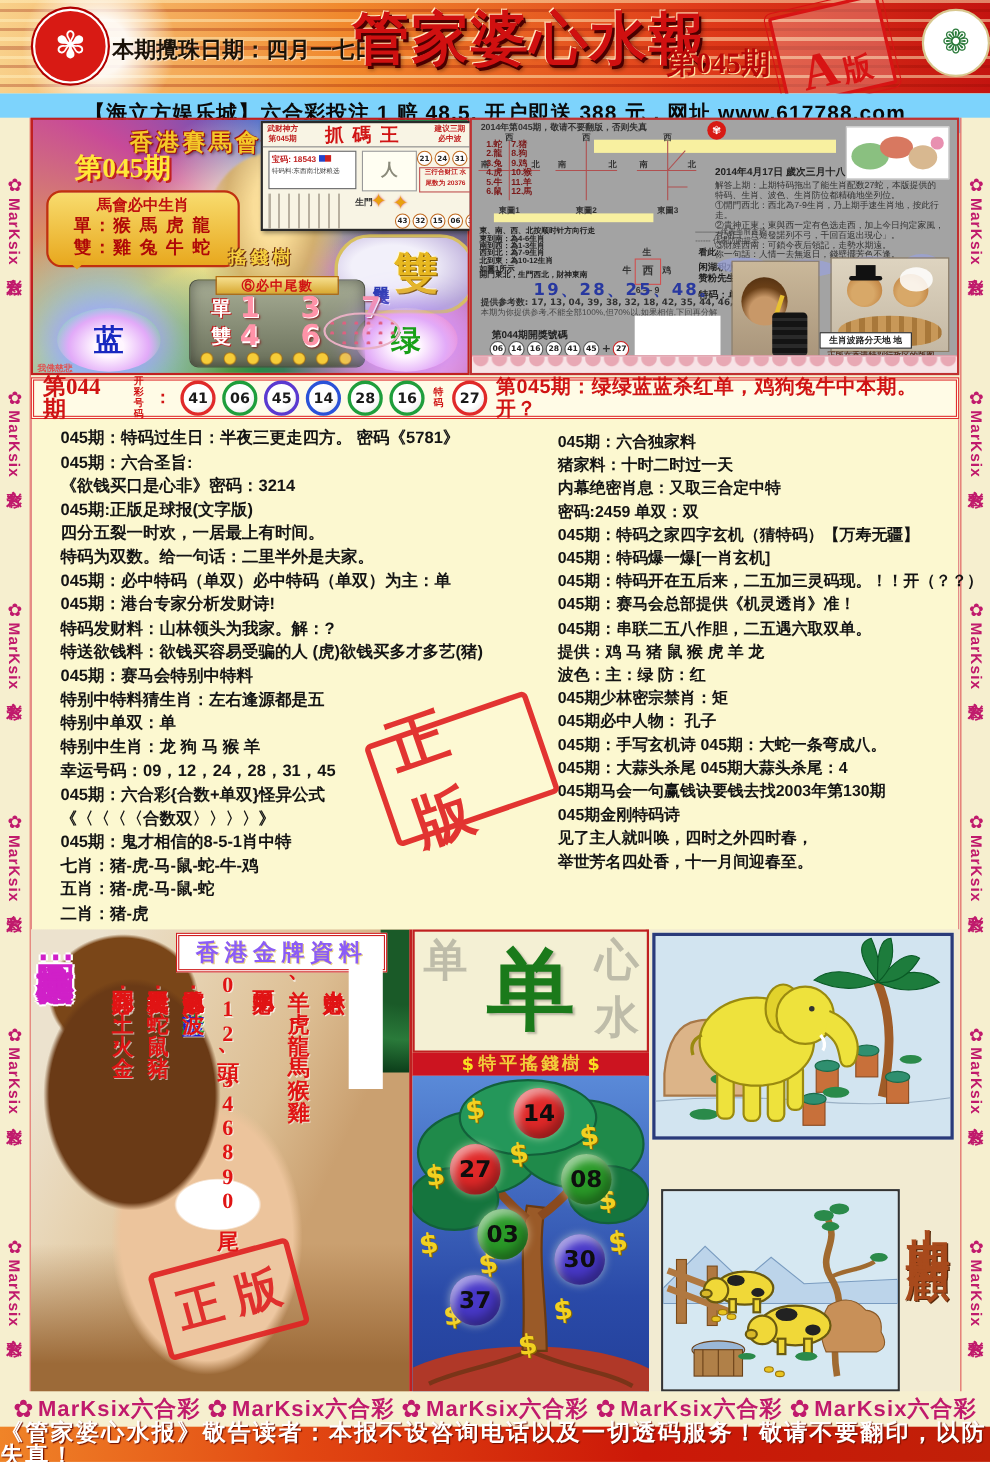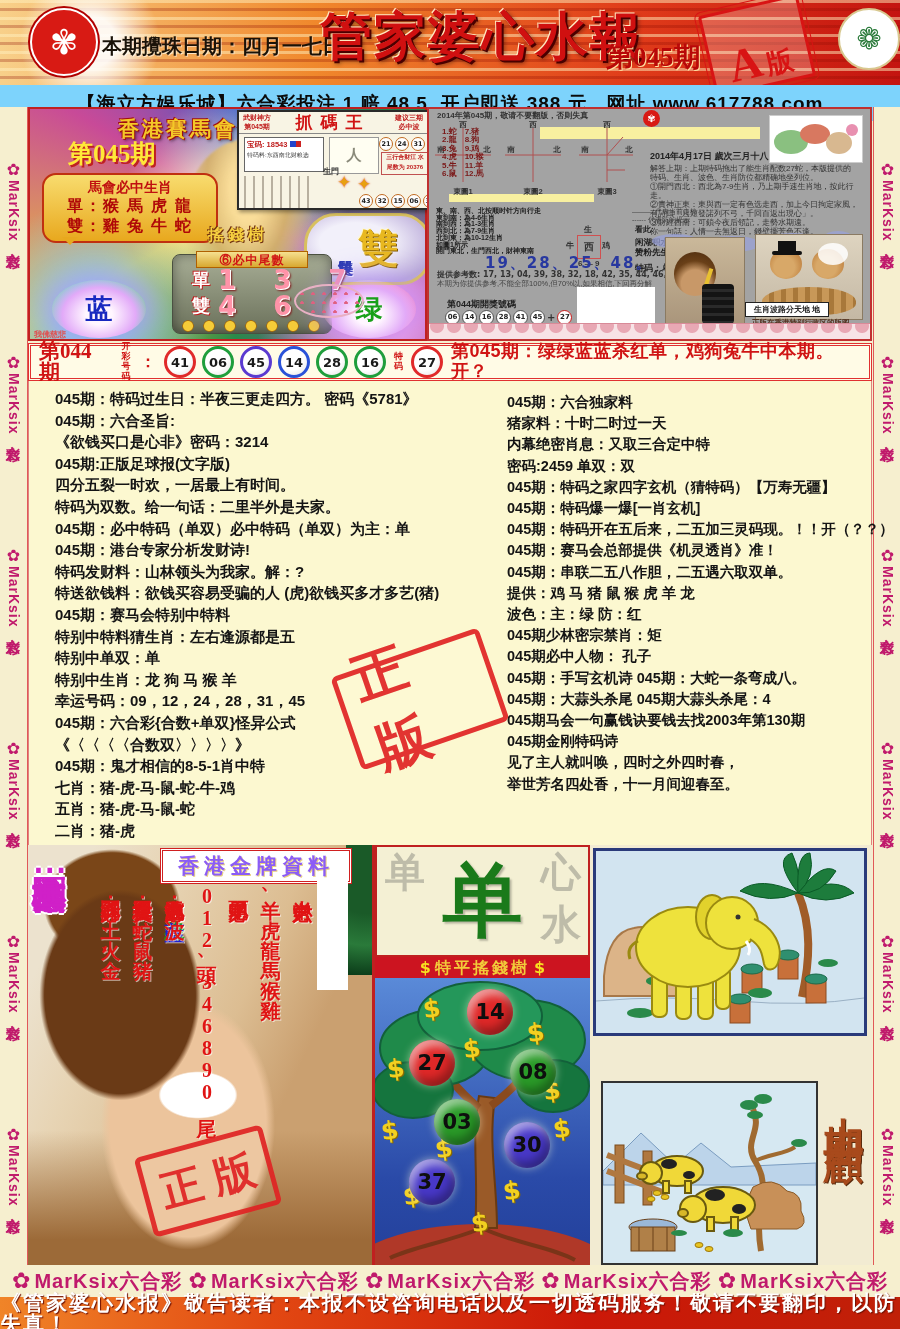--- a/index.html
+++ b/index.html
@@ -107,21 +107,21 @@
   .zmw .lbox .sub{color:#444;font-weight:normal;font-size:6px;}
   .zmw .figure{position:absolute;left:90px;top:25px;width:48px;height:35px;border:1px solid #999;background:#fffef2;
     display:flex;align-items:center;justify-content:center;font:bold 15px/1 "Liberation Serif",serif;color:#8a8a7a;}
   .zmw .zballs{position:absolute;display:flex;gap:2px;}
   .zb{width:12px;height:12px;border-radius:50%;border:1px solid #c06a20;background:radial-gradient(circle at 35% 30%,#fff 55%,#eee);
     display:flex;align-items:center;justify-content:center;font:bold 6.5px/1 "DejaVu Sans",sans-serif;color:#222;}
   .zmw .rbox{position:absolute;left:142px;top:40px;width:46px;height:21px;border:1px solid #c05050;
     font:bold 6px/1.6 "Liberation Sans",sans-serif;color:#c02020;text-align:center;}
   .zmw .cols{position:absolute;left:5px;top:64px;width:72px;height:32px;
     background:repeating-linear-gradient(90deg,#b8b0a0 0 2px,rgba(0,0,0,0) 2px 9px);}
-  .zmw .gate{position:absolute;left:84px;top:56px;font:bold 8px/1 "Liberation Sans",sans-serif;color:#333;}
+  .zmw .gate{position:absolute;left:84px;top:68px;font:bold 8px/1 "Liberation Sans",sans-serif;color:#333;}
   .zmw .burst{position:absolute;font-size:17px;color:#e8a010;text-shadow:0 0 2px #d02020;}
 
   
   .analysis{left:427px;top:107px;width:445px;height:234px;background:#a3a3a3;border:2px solid #c03030;
     box-sizing:border-box;overflow:hidden;}
   .an-title{left:8px;top:3px;font:bold 8px/1 "Liberation Sans",sans-serif;color:#333;}
   .an-flower{left:214px;top:1px;width:17px;height:17px;border-radius:50%;background:#d81a14;
     display:flex;align-items:center;justify-content:center;color:#fff;font-size:10px;}
   .ybar{background:#f8f0a0;}
   .compass{left:4px;top:11px;width:202px;height:80px;}

